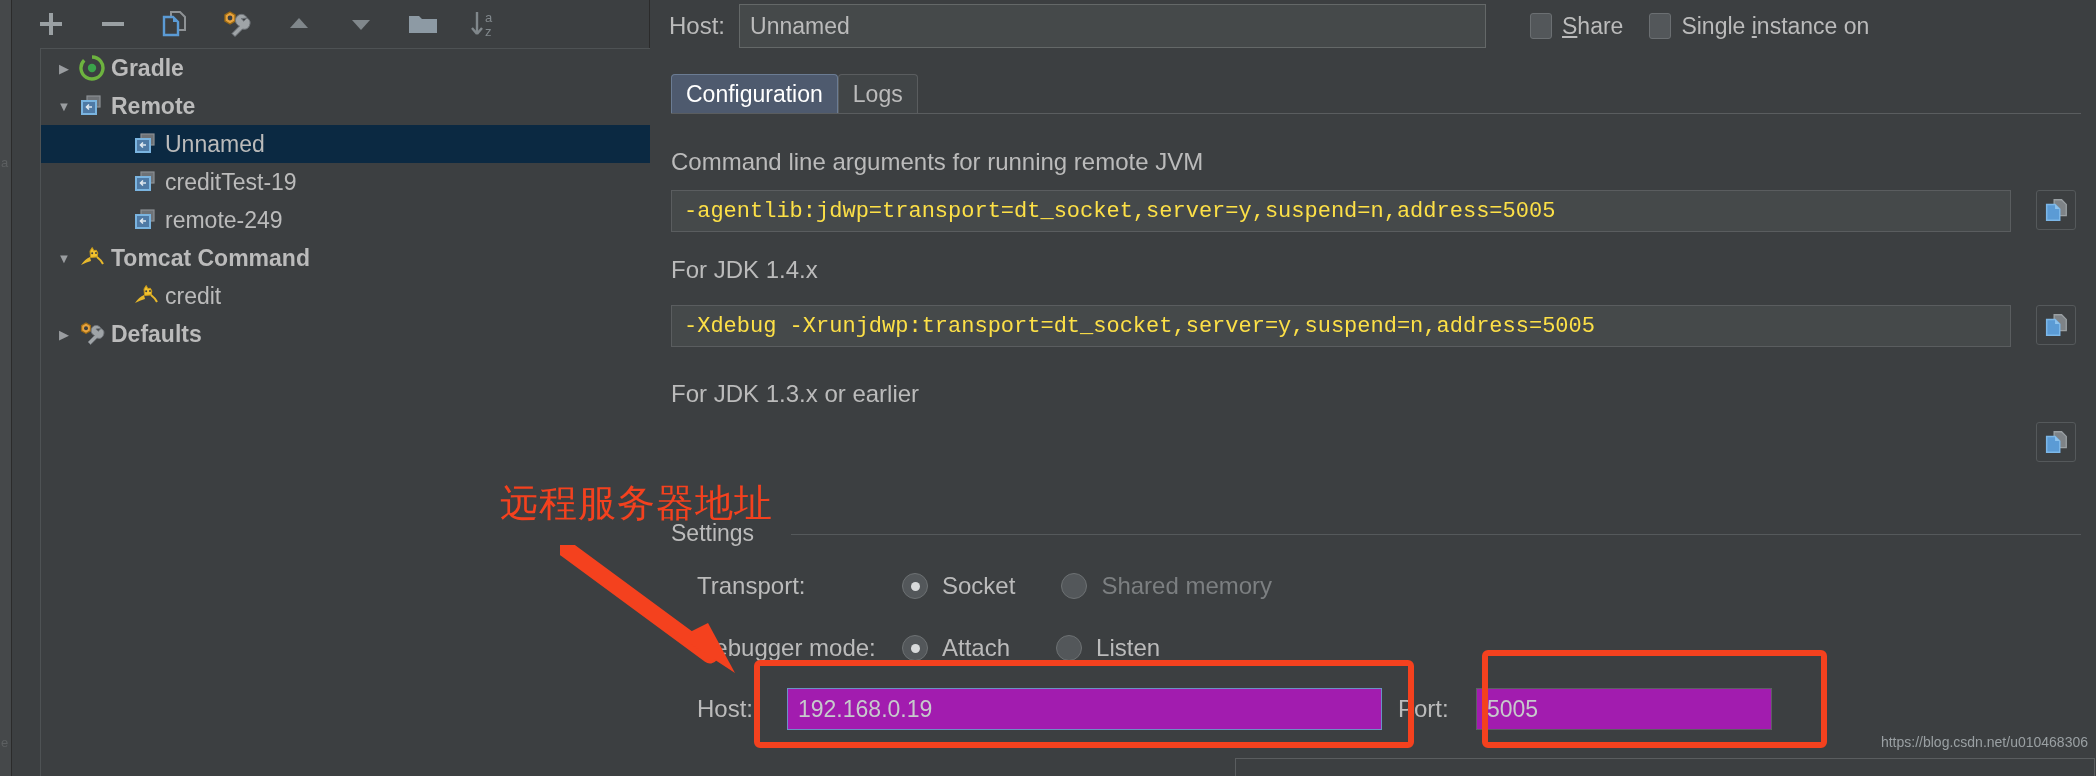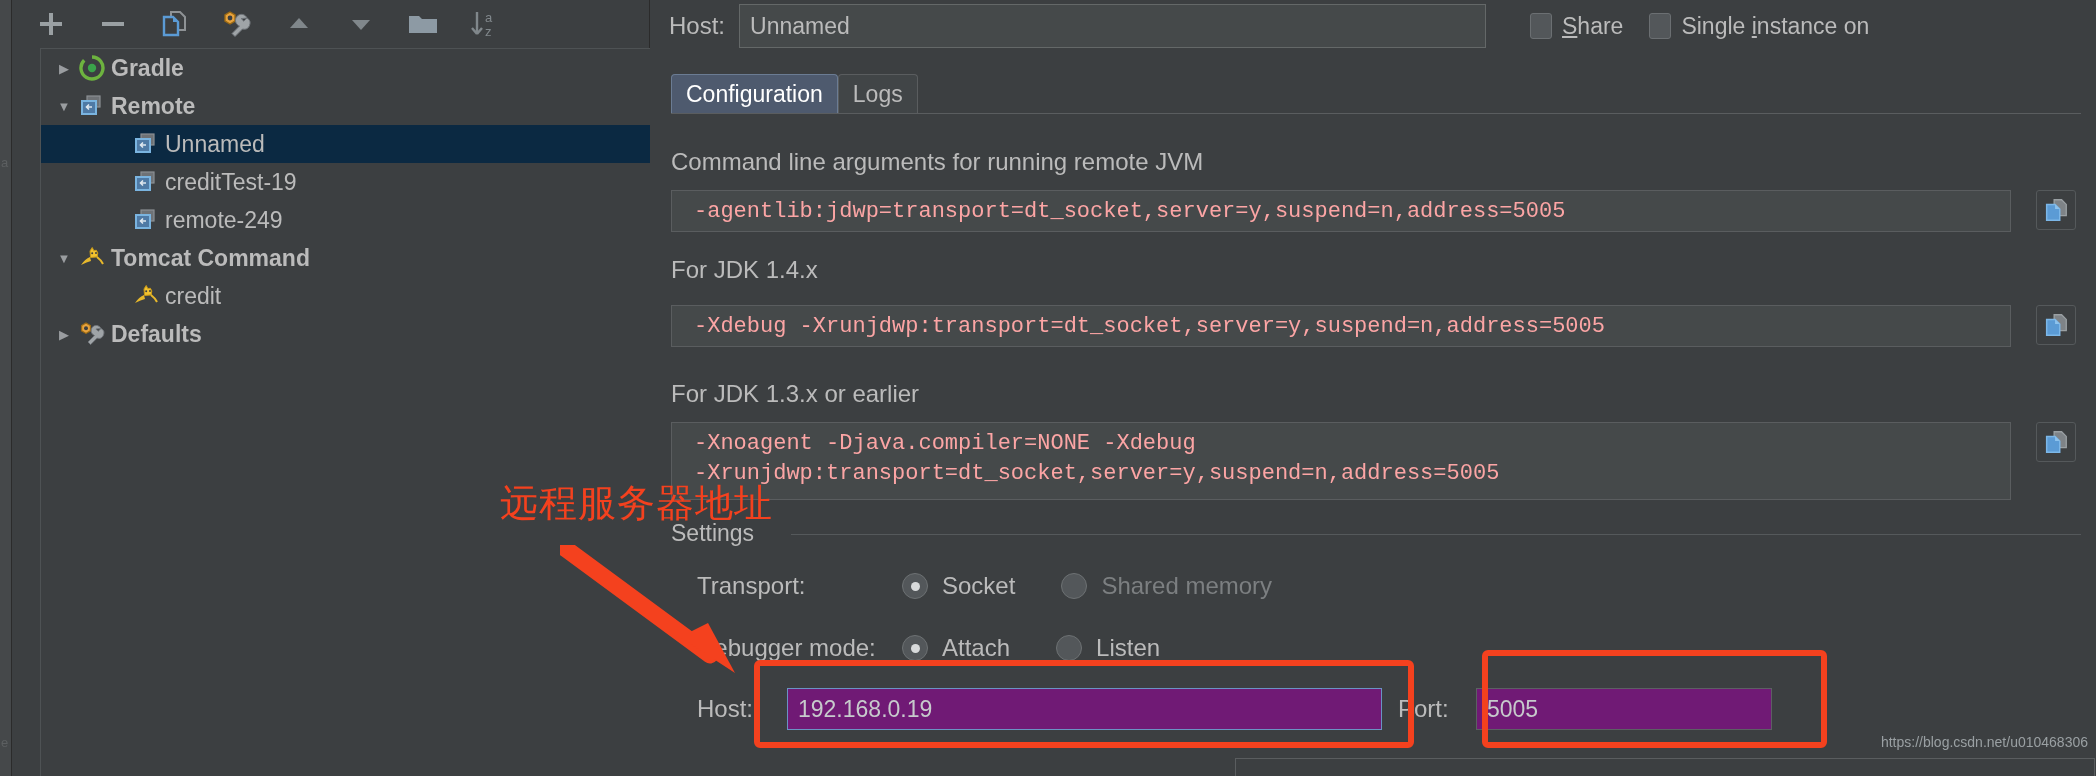--- a/index.html
+++ b/index.html
@@ -154,24 +154,24 @@
   .field-label {
     position: absolute;
     font-size: 24px;
     color: #bbbbbb;
     white-space: nowrap;
   }
   .ro-field {
     position: absolute;
     background: #45494a;
     border: 1px solid #5a5d5f;
-    color: #fca5a5;
+    color: #fde047;
     font-family: "Liberation Mono", "DejaVu Sans Mono", monospace;
     font-size: 22px;
-    padding: 6px 22px;
+    padding: 6px 12px;
     line-height: 30px;
     white-space: pre;
     overflow: hidden;
   }
   .copy-btn {
     position: absolute;
     width: 40px; height: 40px;
     border: 1px solid #55595b;
     border-radius: 3px;
     display: flex; align-items: center; justify-content: center;
@@ -199,21 +199,21 @@
     display: flex; align-items: center; justify-content: center;
     flex: none; cursor: pointer;
   }
   .radio .dot {
     width: 9px; height: 9px; border-radius: 50%;
     background: #d8dadb;
   }
   .row-abs { position: absolute; display: flex; align-items: center; }
 
   .text-input {
-    background: #701a75;
+    background: #a21caf;
     border: 1px solid #5c6063;
     color: #c7cacc;
     font-size: 23px;
     padding: 4px 10px;
     height: 42px;
     font-family: "Liberation Sans", sans-serif;
     outline: none;
   }
   .text-input.focused { border: 1px solid #6a93c4; }
 
@@ -449,22 +449,20 @@
     <div class="ro-field" style="left:20px; top:305px; width:1340px; height:42px;">-Xdebug -Xrunjdwp:transport=dt_socket,server=y,suspend=n,address=5005</div>
     <div class="copy-btn" style="left:1385px; top:305px;">
       <svg width="28" height="28" viewBox="0 0 30 30">
         <path d="M13 4 h8 l5 5 v12 h-13 z" fill="#7e8387" stroke="#9aa0a3" stroke-width="1.4"></path>
         <path d="M5 9 h9 l5 5 v12 h-14 z" fill="#5b9bd5" stroke="#7cb7e8" stroke-width="1.6"></path>
         <path d="M14 9 v5 h5 z" fill="#8ec3ec"></path>
       </svg>
     </div>
 
     <div class="field-label" style="left:20px; top:380px;">For JDK 1.3.x or earlier</div>
-    <div class="ro-field" style="left:20px; top:422px; width:1340px; height:78px;"><span>-Xnoagent -Djava.compiler=NONE -Xdebug</span>
-<span>-Xrunjdwp:transport=dt_socket,server=y,suspend=n,address=5005</span></div>
     <div class="copy-btn" style="left:1385px; top:422px;">
       <svg width="28" height="28" viewBox="0 0 30 30">
         <path d="M13 4 h8 l5 5 v12 h-13 z" fill="#7e8387" stroke="#9aa0a3" stroke-width="1.4"></path>
         <path d="M5 9 h9 l5 5 v12 h-14 z" fill="#5b9bd5" stroke="#7cb7e8" stroke-width="1.6"></path>
         <path d="M14 9 v5 h5 z" fill="#8ec3ec"></path>
       </svg>
     </div>
 
     <div class="group-title" style="left:20px; top:520px;">Settings</div>
     <div class="group-line" style="left:140px; top:534px; width:1290px;"></div>

